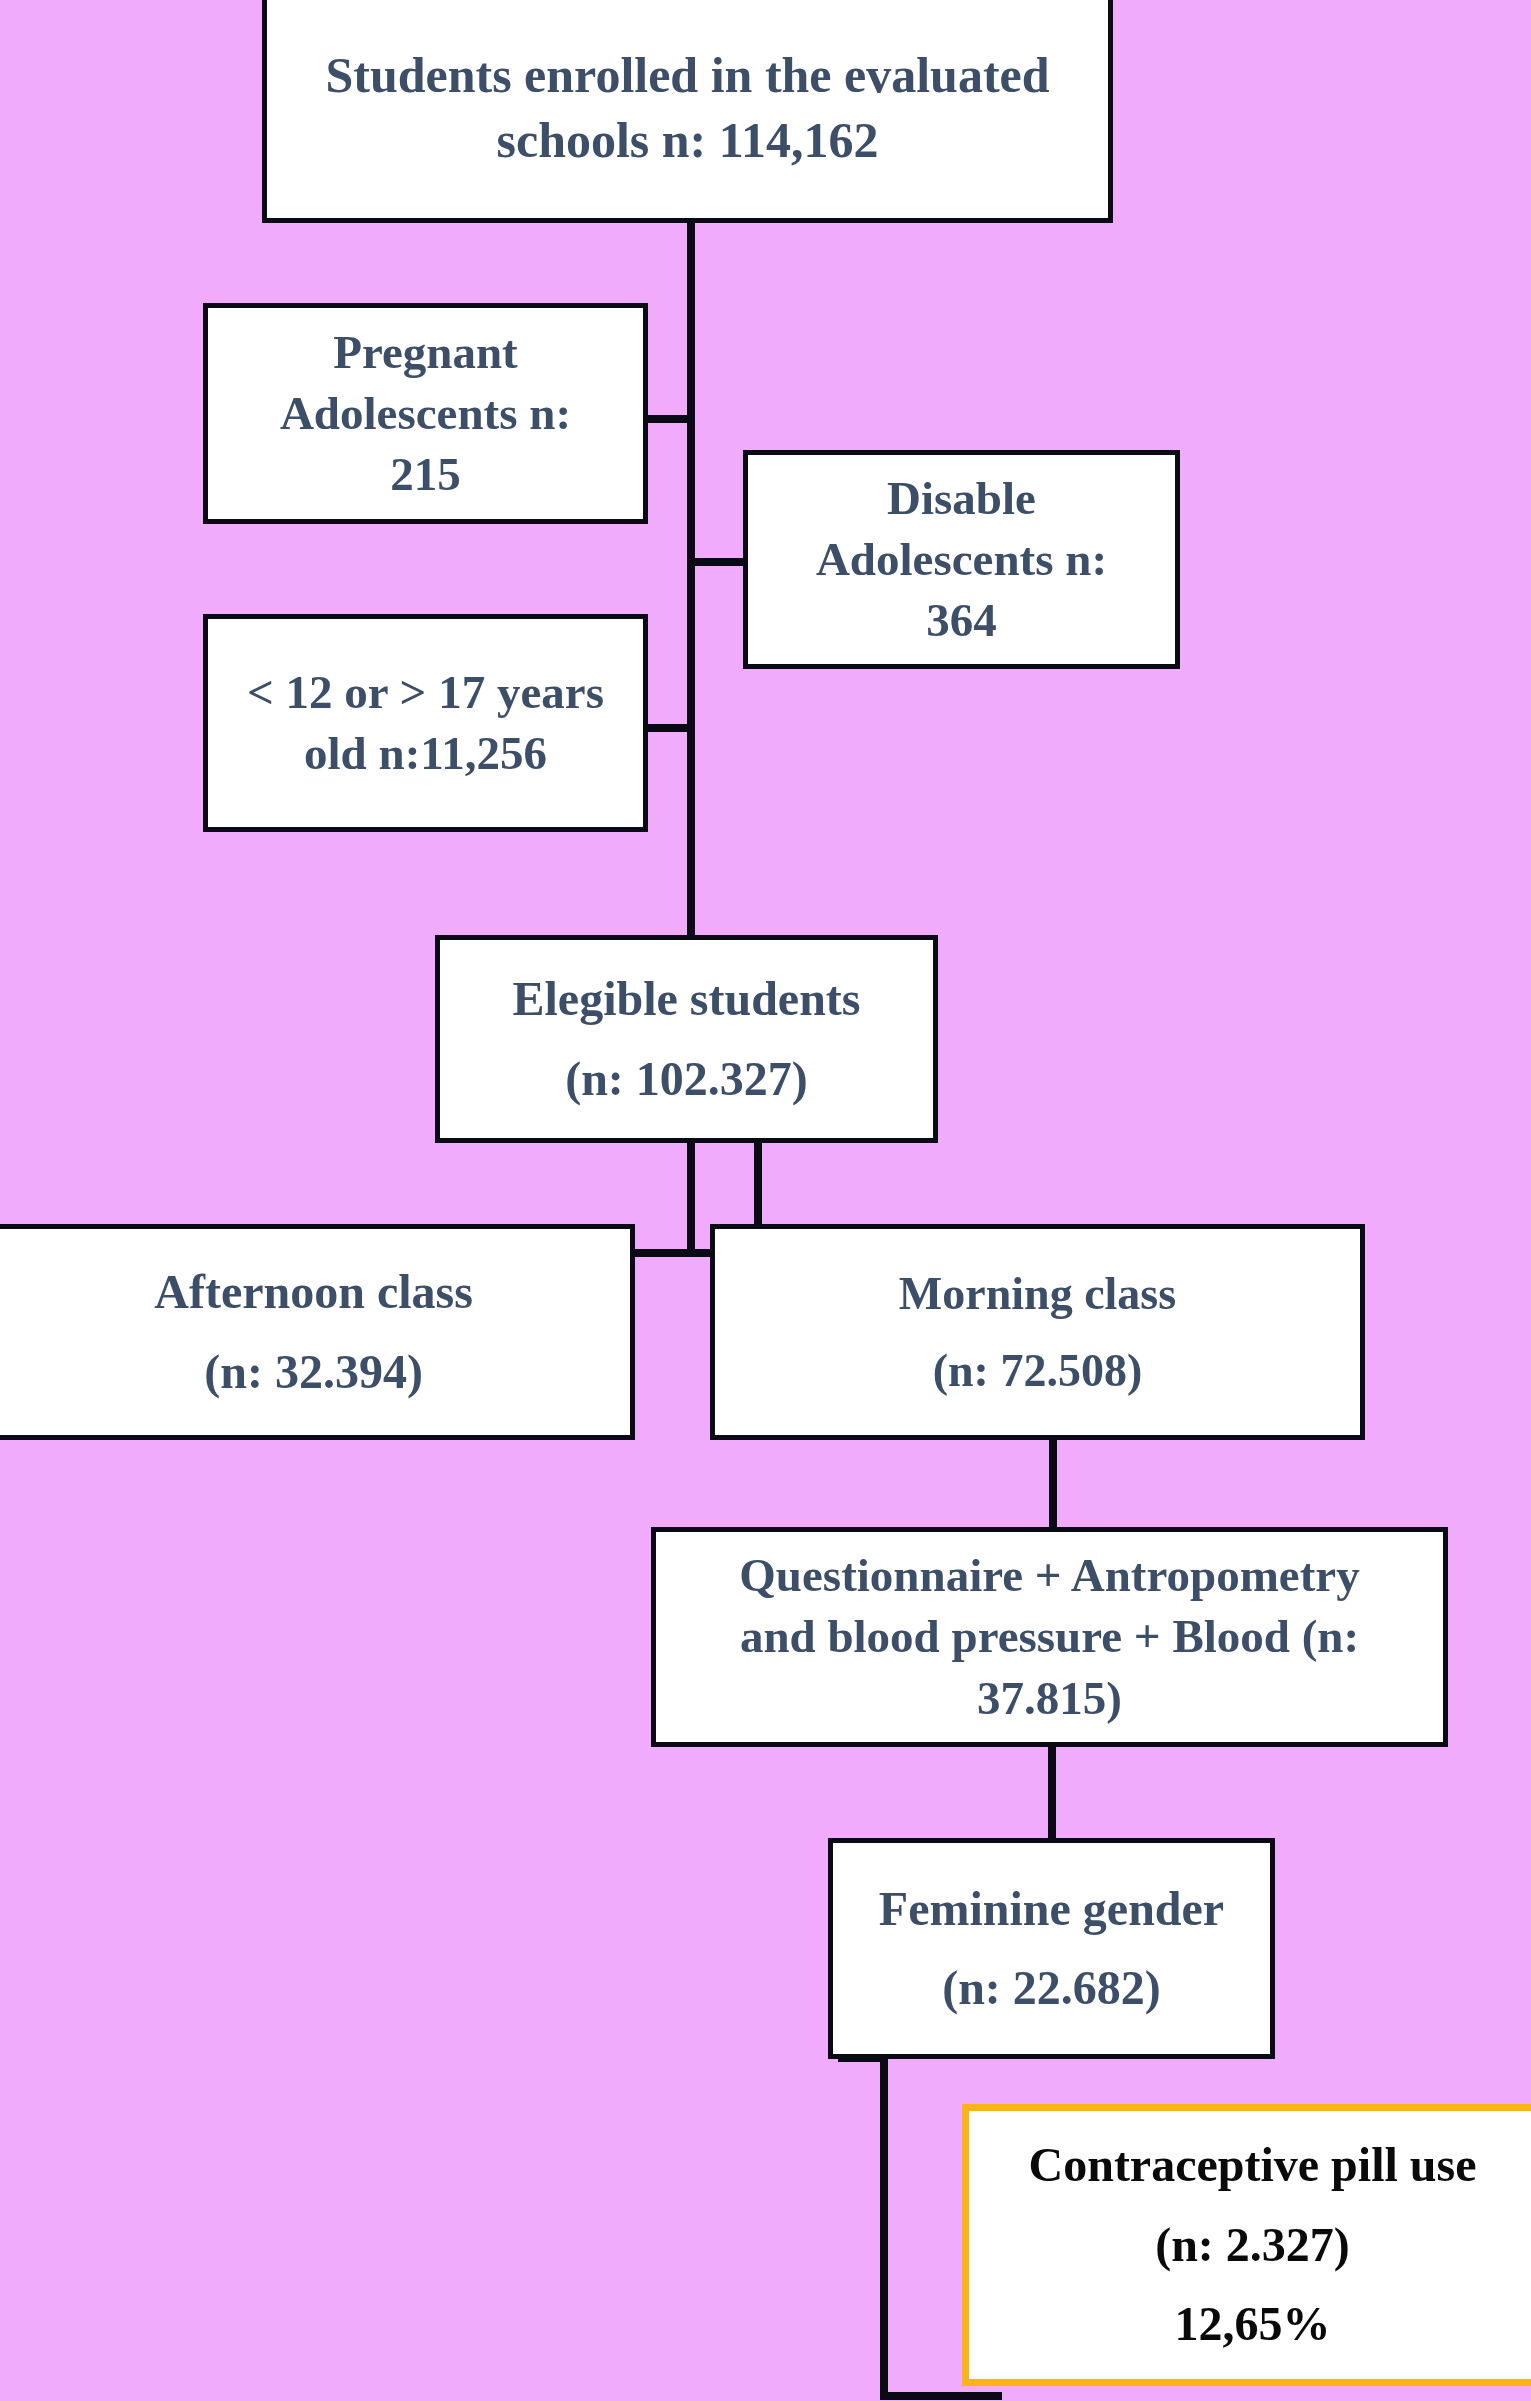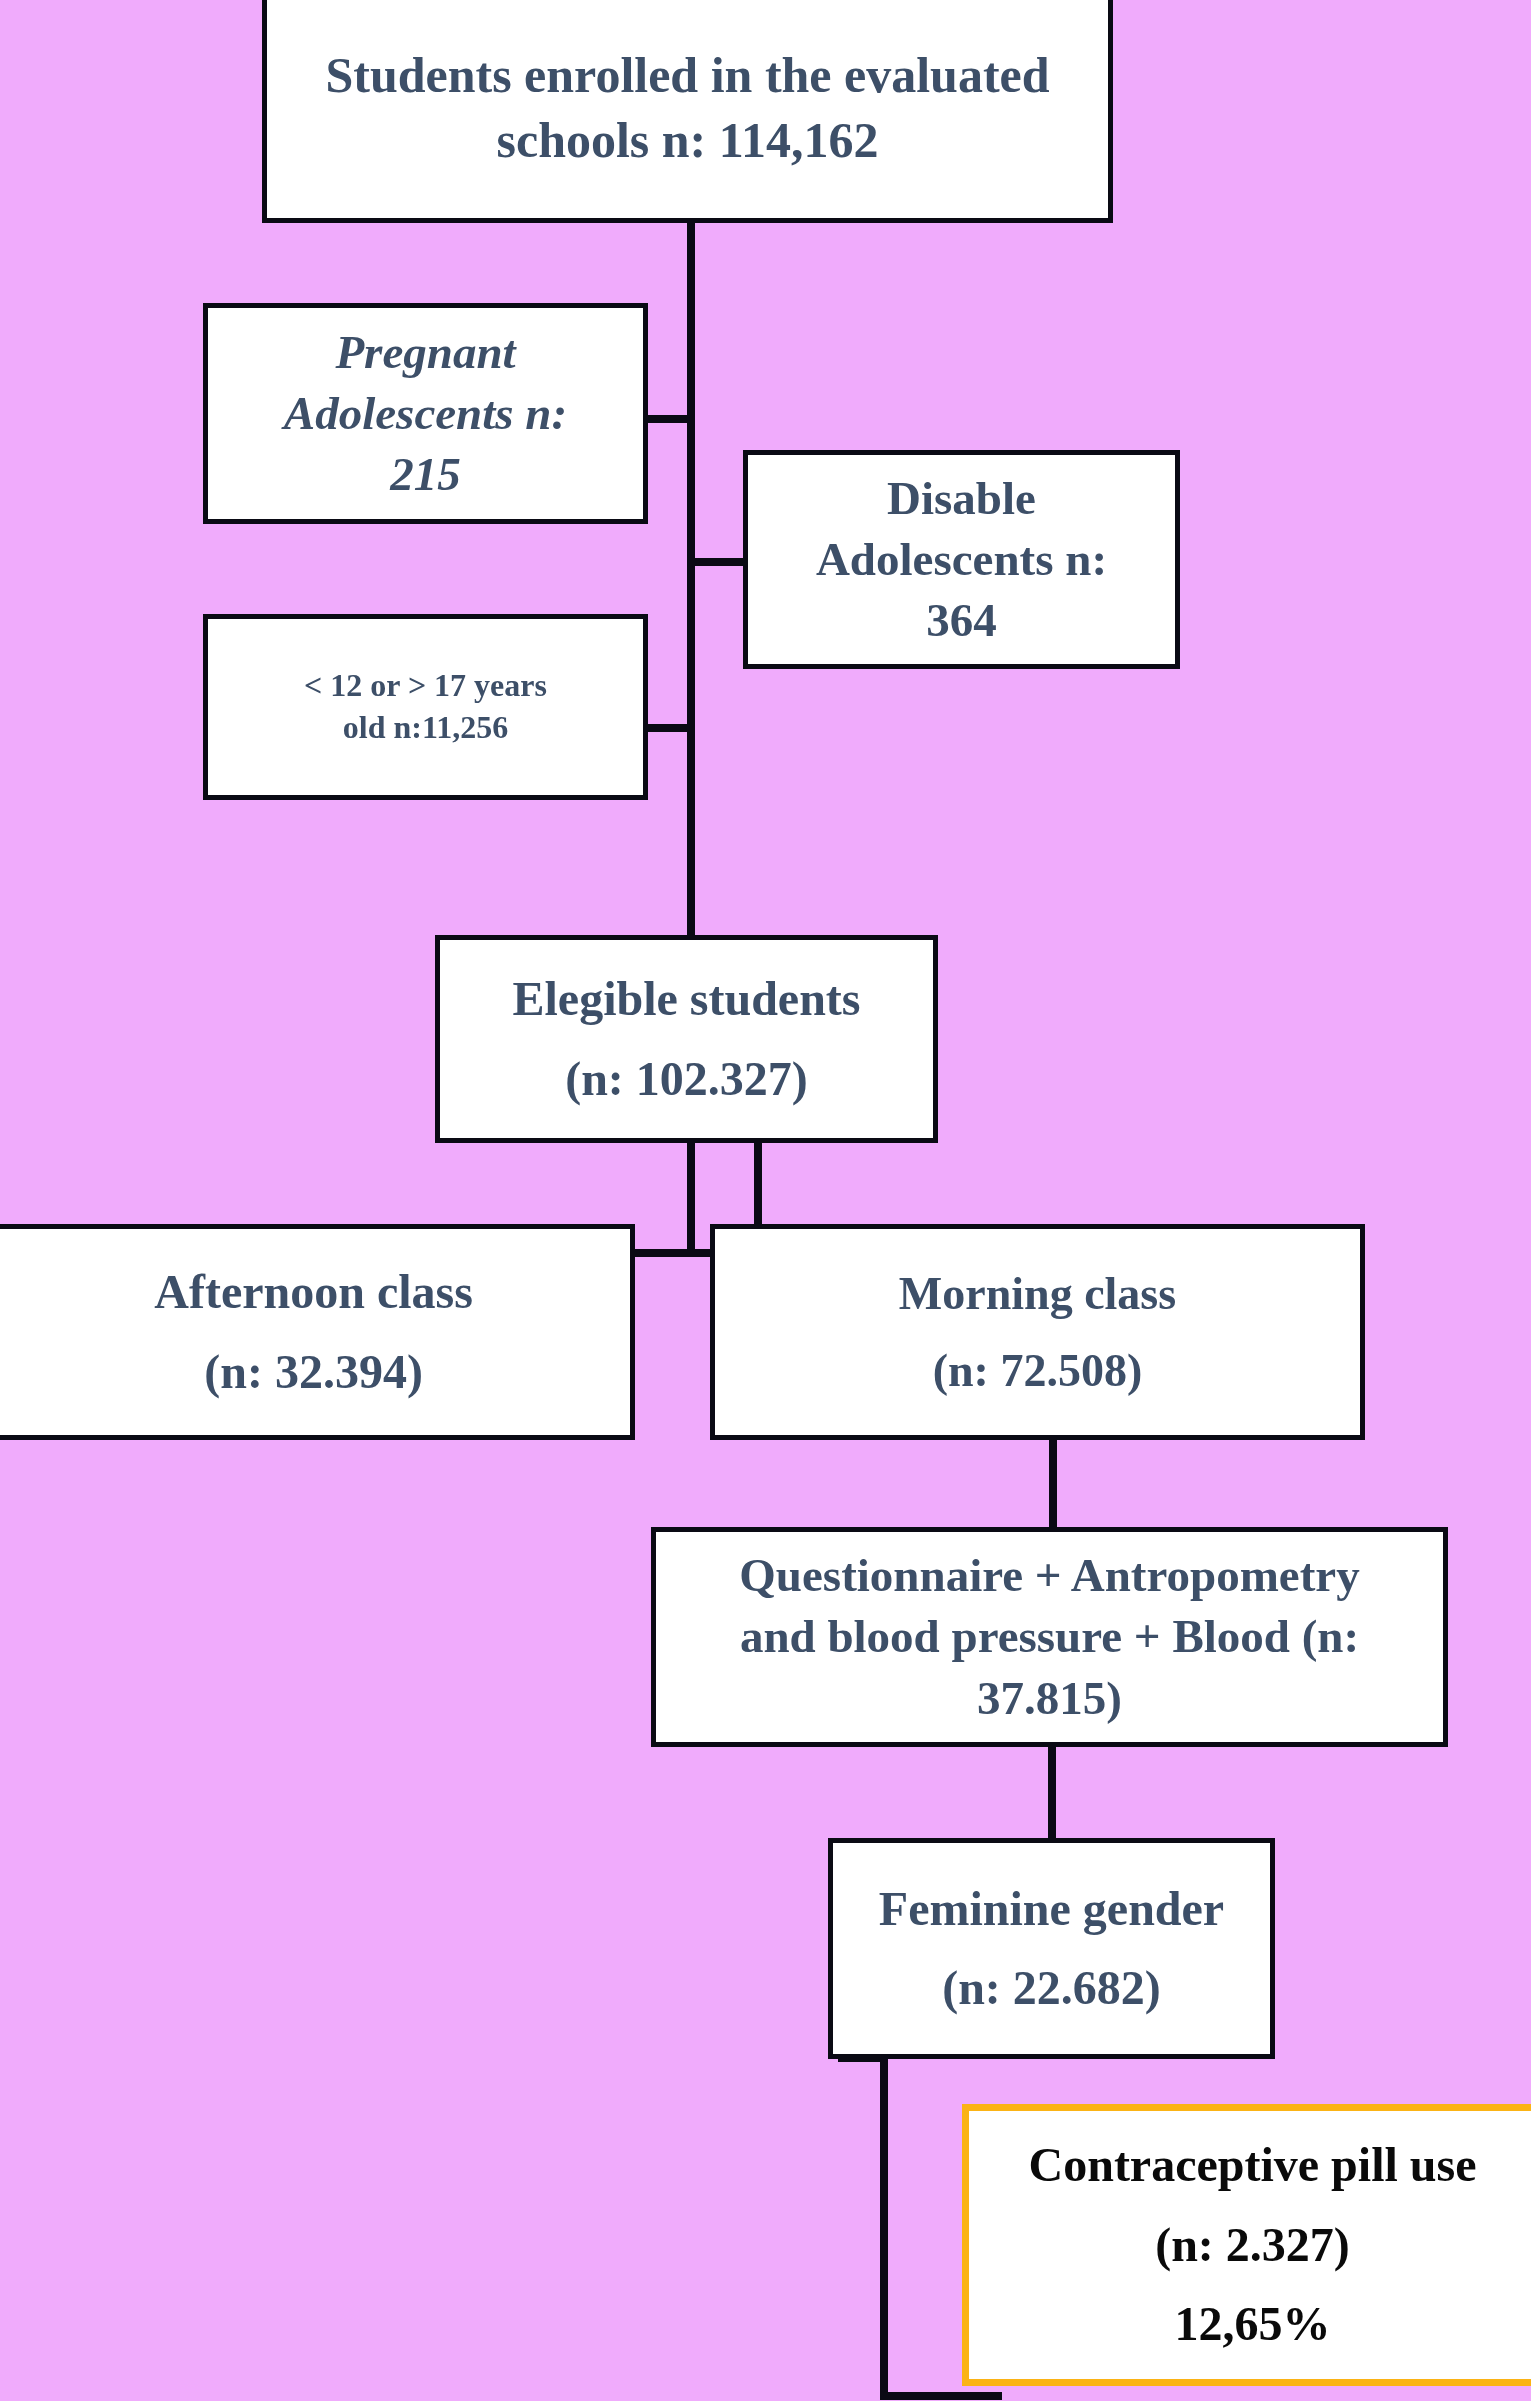--- a/index.html
+++ b/index.html
@@ -27,23 +27,23 @@
     text-align: center;
     color: #3d4f68;
     font-weight: bold;
     line-height: 1.30;
     z-index: 5;
   }
   .node .ln { display: block; width: 100%; }
 
   
   #n-enrolled   { left: 262px;  top: -6.5px;  width: 851px; height: 229px; font-size: 50px; padding: 0 18.3px; }
-  #n-pregnant   { left: 203px;  top: 303px;  width: 445px;  height: 221px; font-size: 47px; padding: 0 14.4px; font-style: italic; }
+  #n-pregnant   { left: 203px;  top: 303px;  width: 445px;  height: 221px; font-size: 47px; padding: 0 14.4px; }
   #n-disable    { left: 743px; top: 450px;  width: 437px;  height: 219px; font-size: 47px; padding: 0 1px; }
-  #n-age        { left: 203px;  top: 614px;  width: 445px;  height: 186px; font-size: 32px; padding: 0 11.8px; }
+  #n-age        { left: 203px;  top: 614px;  width: 445px;  height: 218px; font-size: 47px; padding: 0 11.8px; }
   #n-eligible   { left: 435px;  top: 935px; width: 503px;  height: 208px; font-size: 48px; padding: 0 14.4px; }
   #n-afternoon  { left: -7.9px;  top: 1224px; width: 643px;  height: 216px; font-size: 48px; padding: 0 14.4px; }
   #n-morning    { left: 710px; top: 1224px; width: 655px; height: 216px; font-size: 46px; padding: 0 23px; }
   #n-quest      { left: 651px;  top: 1527px; width: 797px; height: 220px; font-size: 47px; padding: 0 11.8px; }
   #n-feminine   { left: 828px; top: 1838px; width: 447px;  height: 221px; font-size: 48px; padding: 0 14px; }
   #n-pill       { left: 962px; top: 2104px; width: 581px;  height: 282px; font-size: 48px; padding: 0 11.8px;
                   border: 7.2px solid #FBB315; color: #0a0a0a; }
 
   .node .gap { height: 17px; }
 

